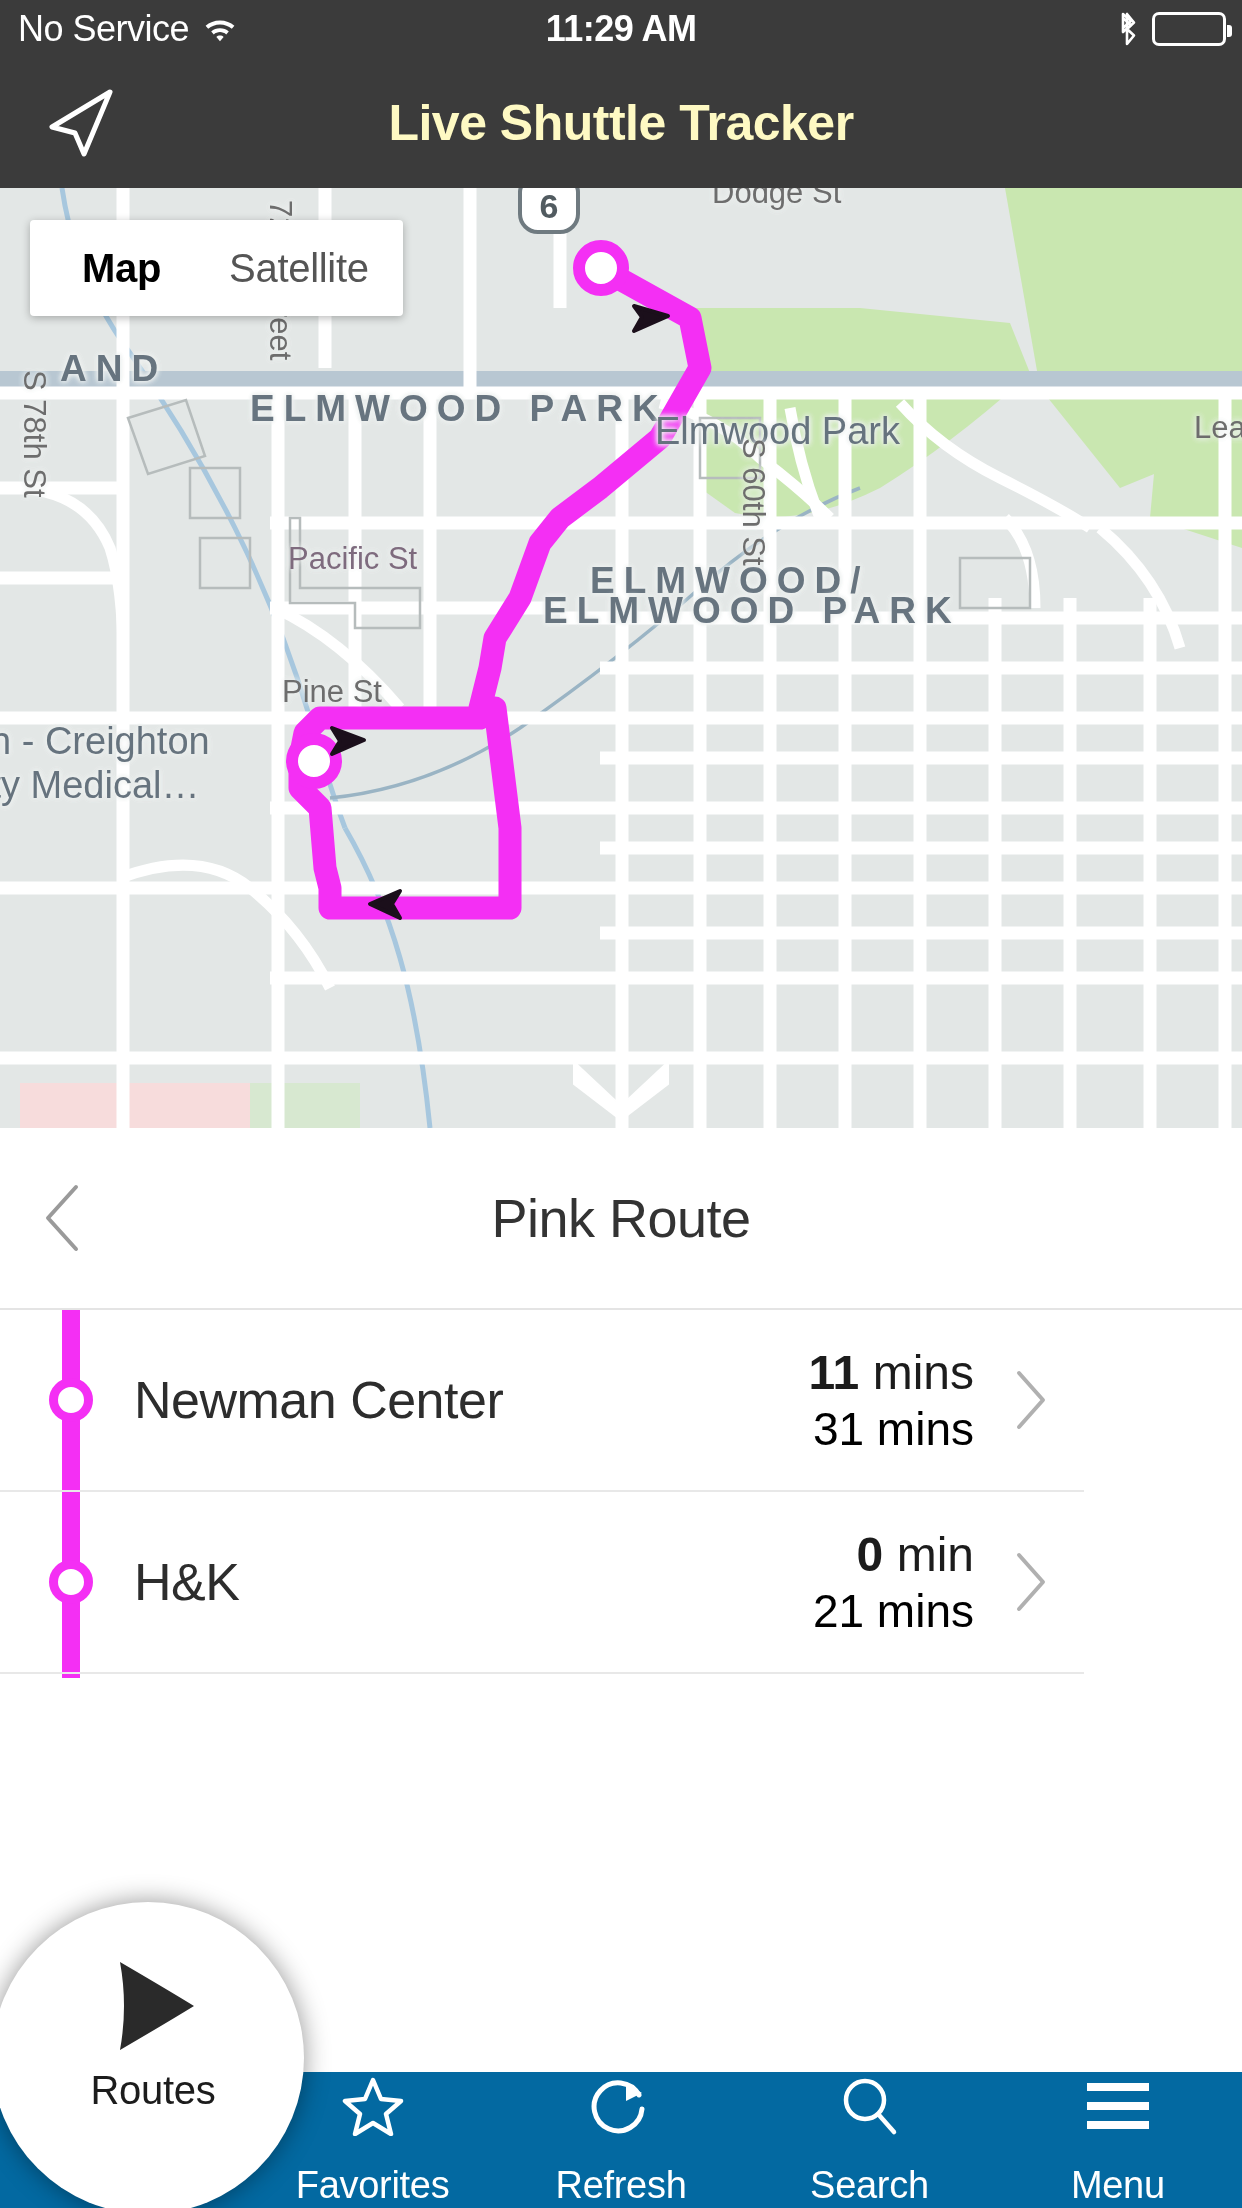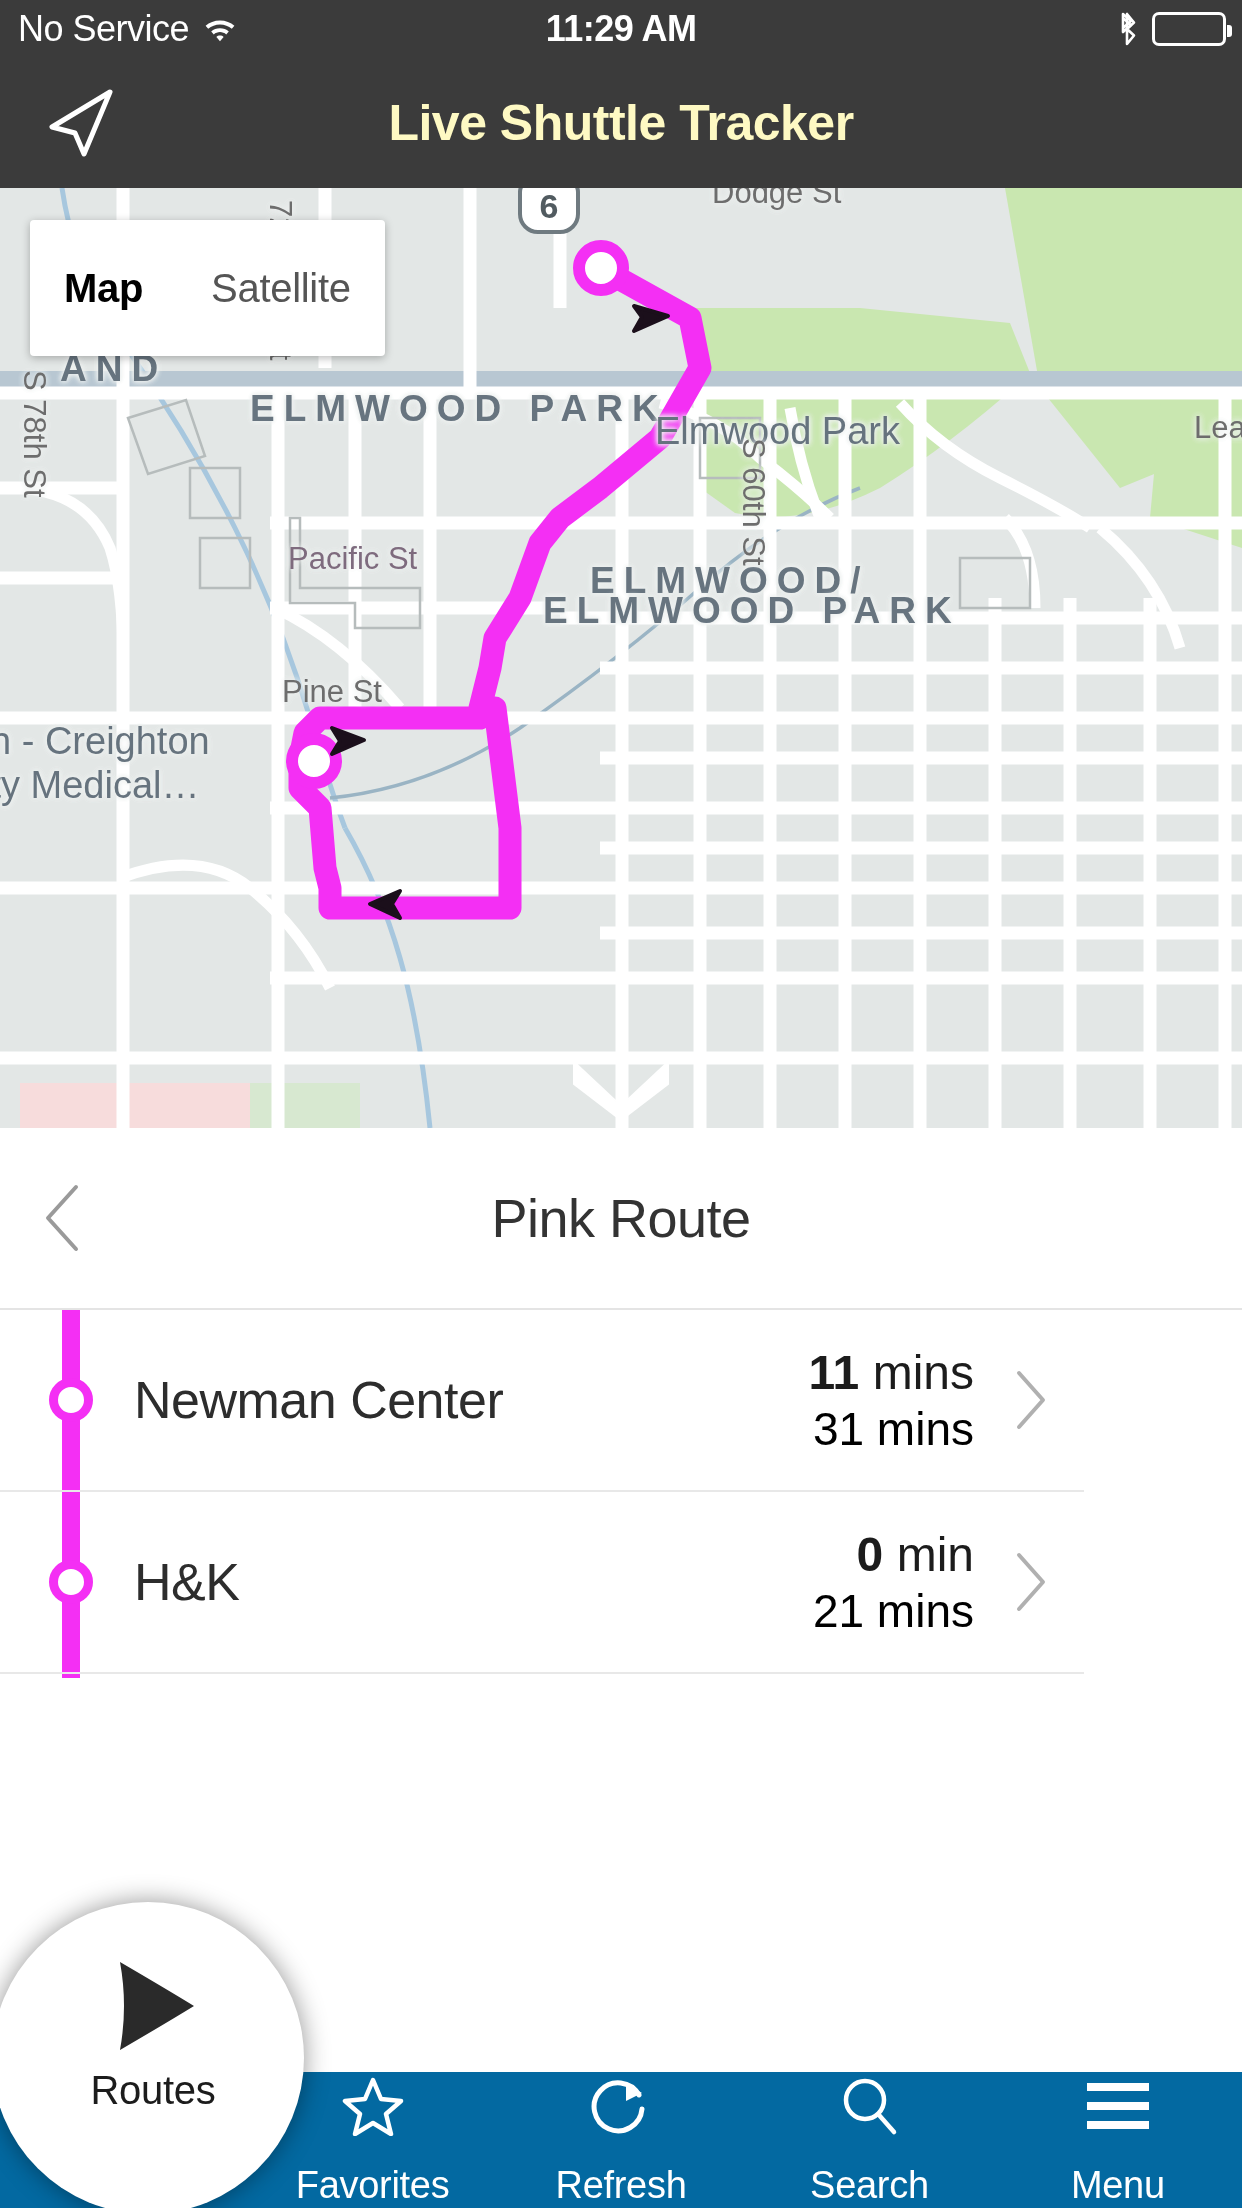--- a/index.html
+++ b/index.html
@@ -39,21 +39,21 @@
   
   .map {
     position: absolute; top: 188px; left: 0; width: 1242px; height: 940px;
     background: #e3e7e6; overflow: hidden;
   }
   .map svg { position: absolute; top: 0; left: 0; }
   .map-type-toggle {
     position: absolute; top: 32px; left: 30px; z-index: 40;
     background: #fff; border-radius: 4px;
     box-shadow: 0 2px 8px rgba(0,0,0,.28);
-    display: flex; height: 136px; align-items: center;
+    display: flex; height: 96px; align-items: center; padding-left: 18px;
   }
   .mt-btn { font-size: 40px; padding: 0 34px; color: #555; letter-spacing: -0.3px; }
   .mt-btn.active { color: #000; font-weight: 700; }
   .map-collapse {
     position: absolute; left: 50%; transform: translateX(-50%); bottom: 8px; z-index: 40;
     width: 110px; height: 70px;
   }
   .maplabel { position: absolute; font-family: "Liberation Sans", sans-serif; pointer-events: none; white-space: nowrap; }
   .lbl-area { color: #67747f; font-weight: 700; font-size: 37px; letter-spacing: 9px;
               text-shadow: 0 0 6px #eef1f0, 0 0 6px #eef1f0, 0 0 4px #eef1f0; }

